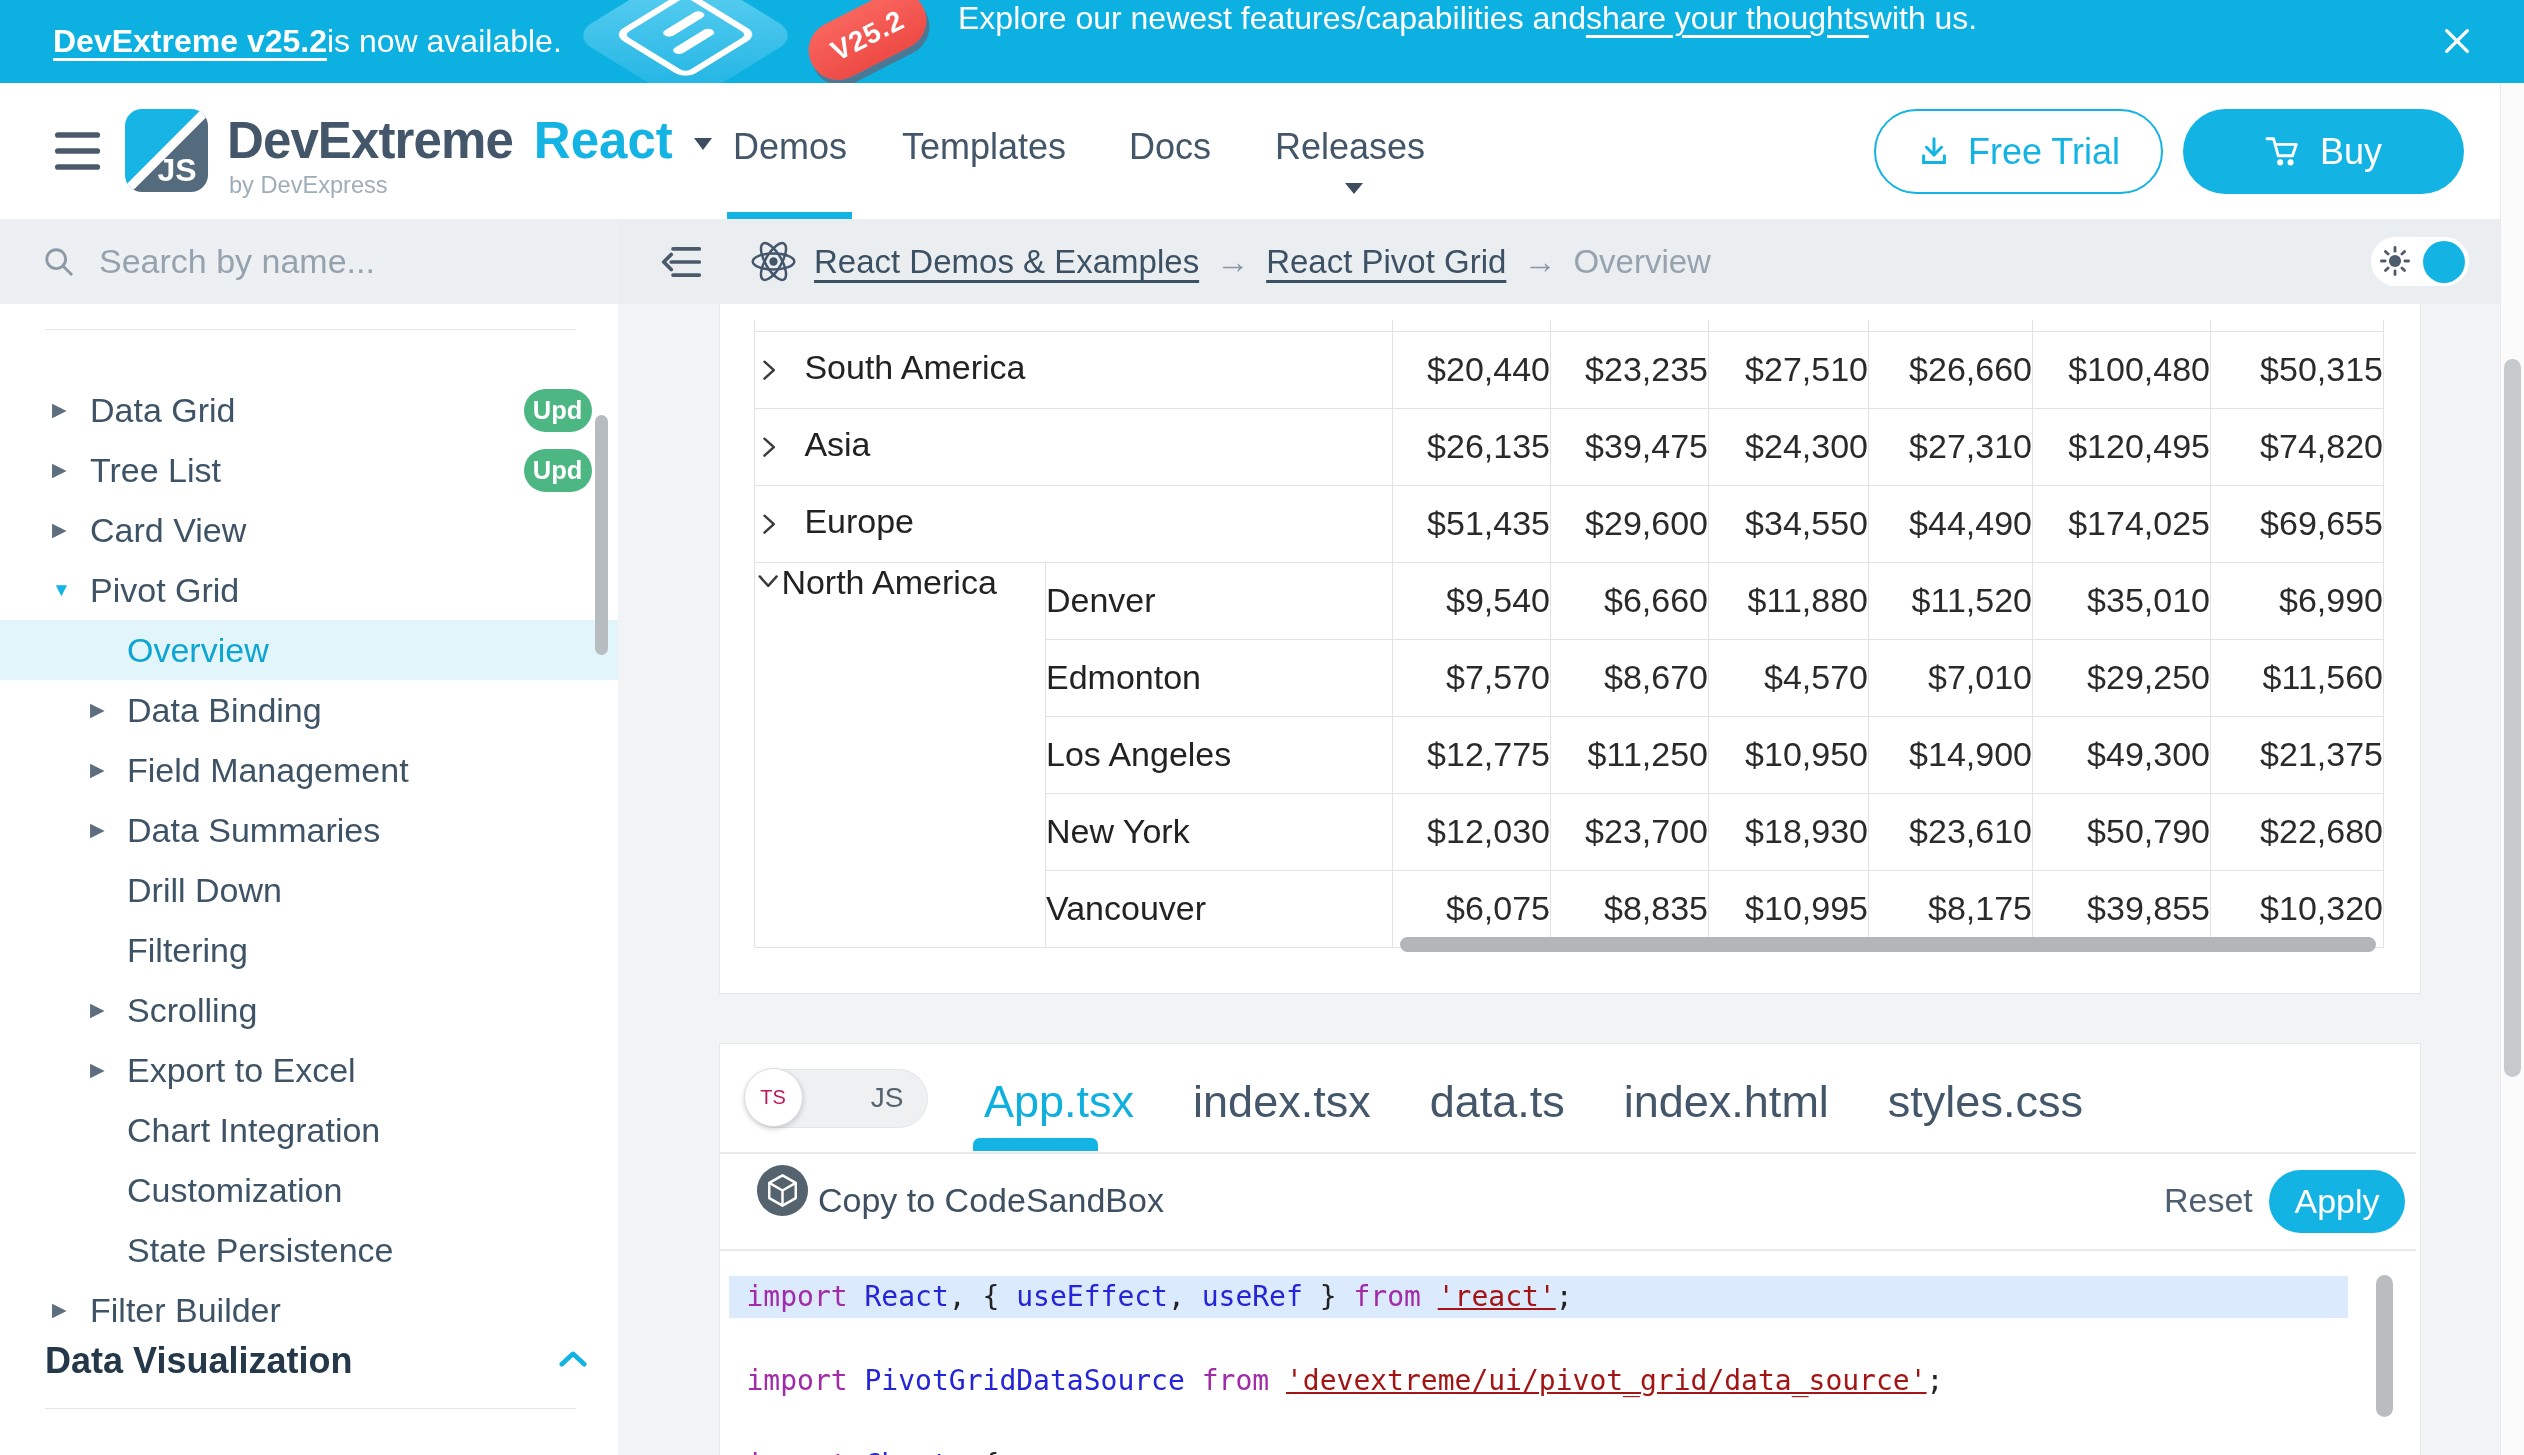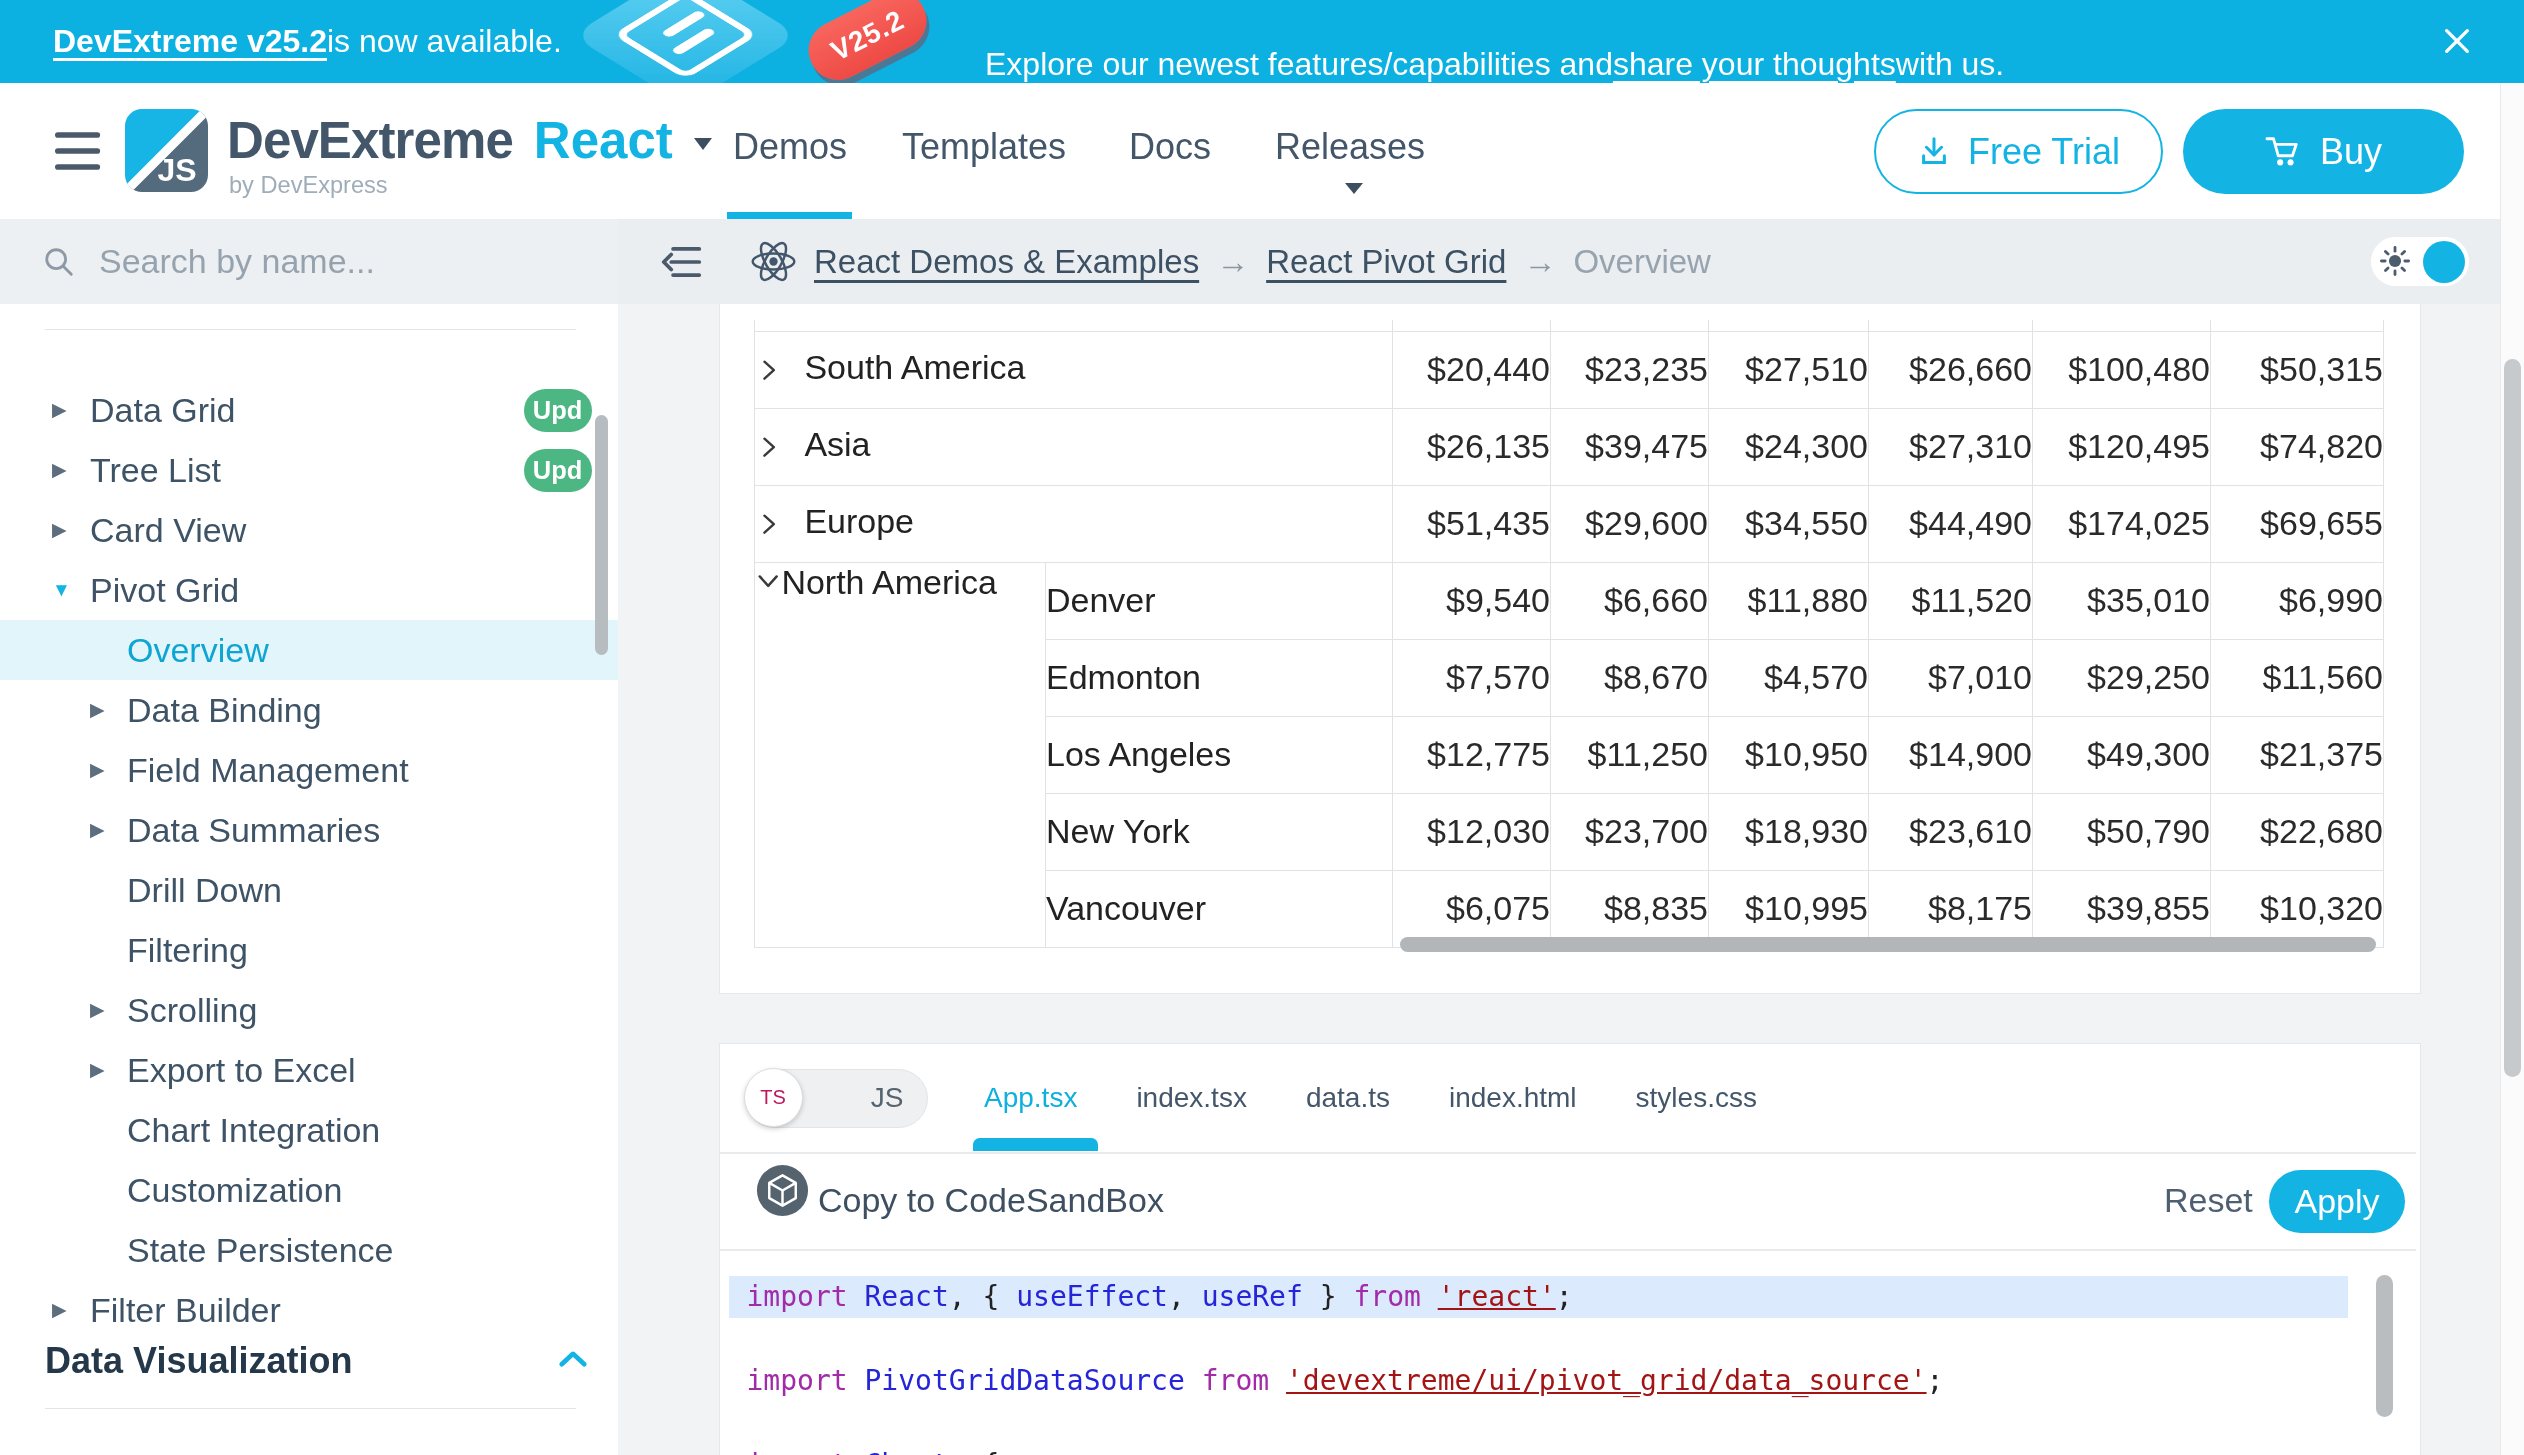--- a/index.html
+++ b/index.html
@@ -14,21 +14,21 @@
   .cube-face{position:absolute;left:38px;top:-45px;width:161px;height:161px;border-radius:28px;
              background:linear-gradient(135deg,#64d2f3 0%,#1ab2e2 100%);transform:rotateX(52deg) rotateZ(45deg);}
   .cube-inner{position:absolute;left:28px;top:28px;width:87px;height:87px;border:8.5px solid #fff;border-radius:15px;}
   .cube-bar{position:absolute;background:#fff;border-radius:7.6px;width:12.3px;height:53px;}
   .cube-bar.b1{left:60px;top:42px;}
   .cube-bar.b2{left:87px;top:55px;}
   .version-pill{position:absolute;left:238px;top:5.7px;width:125px;height:59px;background:linear-gradient(#f8655d,#ee4a45);
                 border-radius:32px;transform:rotate(-27deg);display:flex;align-items:center;justify-content:center;
                 box-shadow:0 6.6px 0 rgba(170,35,35,.4);}
   .version-pill span{font-size:28px;font-weight:700;color:#fff;letter-spacing:0.9px;}
-  .banner-center{position:absolute;left:958px;top:0;height:83px;display:flex;align-items:flex-end;font-size:32px;margin-left:27px;}
+  .banner-center{position:absolute;left:958px;top:0;height:83px;display:flex;align-items:flex-start;font-size:32px;}
   .banner-center a{color:#fff;text-decoration:underline;text-underline-offset:5.7px;}
   .banner-close{position:absolute;left:2438px;top:23px;width:38px;height:38px;background:none;border:none;cursor:pointer;padding:0;}
 
   
   .header{position:absolute;left:0;top:83px;width:2525px;height:136px;background:#fff;}
   .hamburger{position:absolute;left:55px;top:47px;}
   .logo-mark{position:absolute;left:125px;top:26.4px;width:83px;height:83px;border-radius:17px;overflow:hidden;
              background:linear-gradient(135deg,#16b5e5 50%,#546b7d 50%);}
   .logo-mark::after{content:'';position:absolute;left:-17px;top:37px;width:117px;height:8.5px;background:#fff;
              border-radius:4.7px;transform:rotate(-45deg);}
@@ -101,21 +101,21 @@
   td.pcity{font-size:34px;color:#222;padding-left:42px;}
   td.pregion{vertical-align:top;padding-top:19px;font-size:34px;color:#222;padding-left:43px;}
   td.pval{font-size:34px;color:#2a2a2a;text-align:right;padding-right:26.4px;}
   .h-scroll{position:absolute;left:680px;top:633px;width:976px;height:15px;border-radius:7.6px;background:#b3b6b9;}
 
   
   .lang-toggle{position:absolute;left:24.5px;top:24.5px;width:183px;height:59px;border-radius:30px;background:#eef0f2;border:1.9px solid #e2e5e7;box-sizing:border-box;cursor:pointer;}
   .lang-ts{position:absolute;left:-1.9px;top:-1.9px;width:59px;height:59px;border-radius:50%;background:#fff;border:1.9px solid #d9dde0;
            box-shadow:0 1.9px 5.7px rgba(0,0,0,.18);display:flex;align-items:center;justify-content:center;font-size:20px;color:#be185d;box-sizing:border-box;}
   .lang-js{position:absolute;right:23px;top:0;height:56px;display:flex;align-items:center;font-size:28px;color:#55636e;}
-  .tabs{position:absolute;left:264px;top:24.5px;height:59px;display:flex;align-items:center;gap:59px;font-size:28px;color:#44576a;}
+  .tabs{position:absolute;left:264px;top:24.5px;height:59px;display:flex;align-items:flex-end;gap:59px;font-size:45px;color:#44576a;}
   .tab{cursor:pointer;}
   .tab.active{color:#0fb0dd;}
   .tab-underline{position:absolute;left:253px;top:94px;width:125px;height:13.2px;background:#13b4e4;border-radius:6.6px 6.6px 0 0;}
   .divider{position:absolute;left:0;width:1696px;height:1.9px;background:#e8eaec;}
   .d1{top:108px;} .d2{top:205px;}
   .sandbox-row{position:absolute;left:0;top:108px;width:1696px;height:97px;}
   .csb-icon{position:absolute;left:36px;top:12.3px;}
   .csb-label{position:absolute;left:98px;top:0;height:97px;display:flex;align-items:center;font-size:34px;color:#3d4f61;cursor:pointer;}
   .reset-btn{position:absolute;left:1438px;top:0;height:97px;display:flex;align-items:center;font-size:34px;color:#4d5f70;background:none;border:none;cursor:pointer;font-family:"Liberation Sans",sans-serif;}
   .apply-btn{position:absolute;left:1549px;top:18px;width:136px;height:63px;border:none;border-radius:32px;background:#13b4e4;

